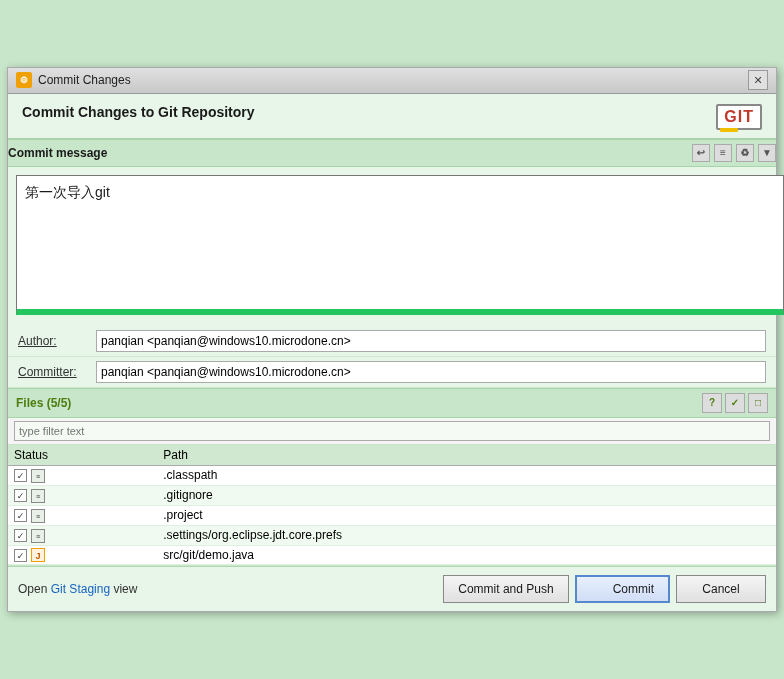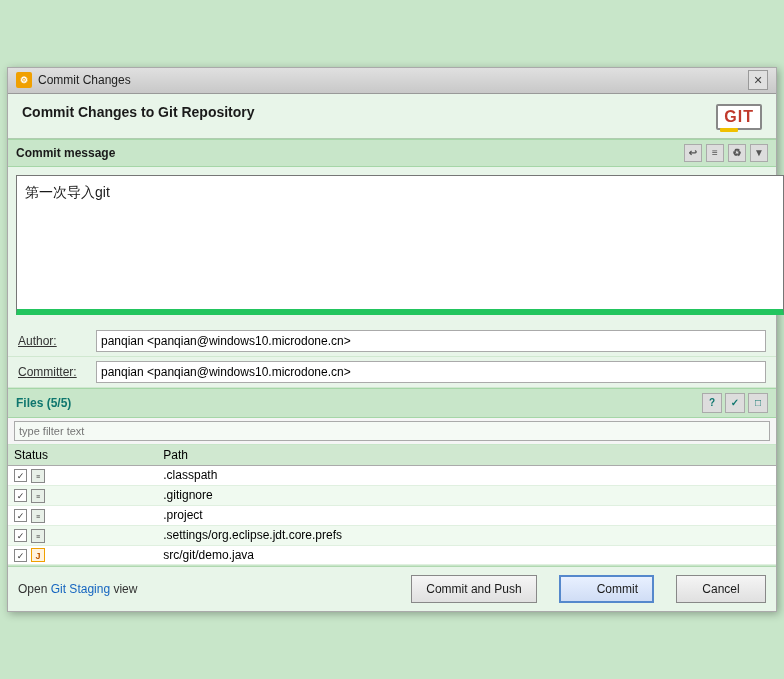--- a/index.html
+++ b/index.html
@@ -91,21 +91,21 @@
       background: #f0c000;
       position: absolute;
       bottom: -4px;
       left: 2px;
       border-radius: 1px;
     }
     .section-header {
       background: #c8e6c9;
       border-top: 1px solid #a5d6a7;
       border-bottom: 1px solid #a5d6a7;
-      padding: 4px 8px;
+      padding: 4px 0;
       font-weight: bold;
       font-size: 12px;
       color: #1a1a1a;
       display: flex;
       align-items: center;
       justify-content: space-between;
     }
     .section-icons {
       display: flex;
       gap: 4px;
@@ -160,21 +160,21 @@
       font-size: 12px;
       background: white;
     }
     .files-section-header {
       background: #c8e6c9;
       border-top: 1px solid #a5d6a7;
       border-bottom: 1px solid #a5d6a7;
       padding: 4px 8px;
       font-weight: bold;
       font-size: 12px;
-      color: #0f766e;
+      color: #4d7c0f;
       display: flex;
       align-items: center;
       justify-content: space-between;
     }
     .files-icons {
       display: flex;
       gap: 3px;
     }
     .f-icon {
       width: 20px;
@@ -262,21 +262,21 @@
     .bottom-left {
       font-size: 12px;
       color: #333;
     }
     .bottom-left a {
       color: #1565c0;
       text-decoration: none;
     }
     .bottom-buttons {
       display: flex;
-      gap: 22px;
+      gap: 6px;
     }
     .btn {
       height: 28px;
       padding: 0 14px;
       font-size: 12px;
       border: 1px solid #888;
       background: linear-gradient(to bottom, #f5f5f5, #e0e0e0);
       cursor: pointer;
       color: #1a1a1a;
       min-width: 90px;

